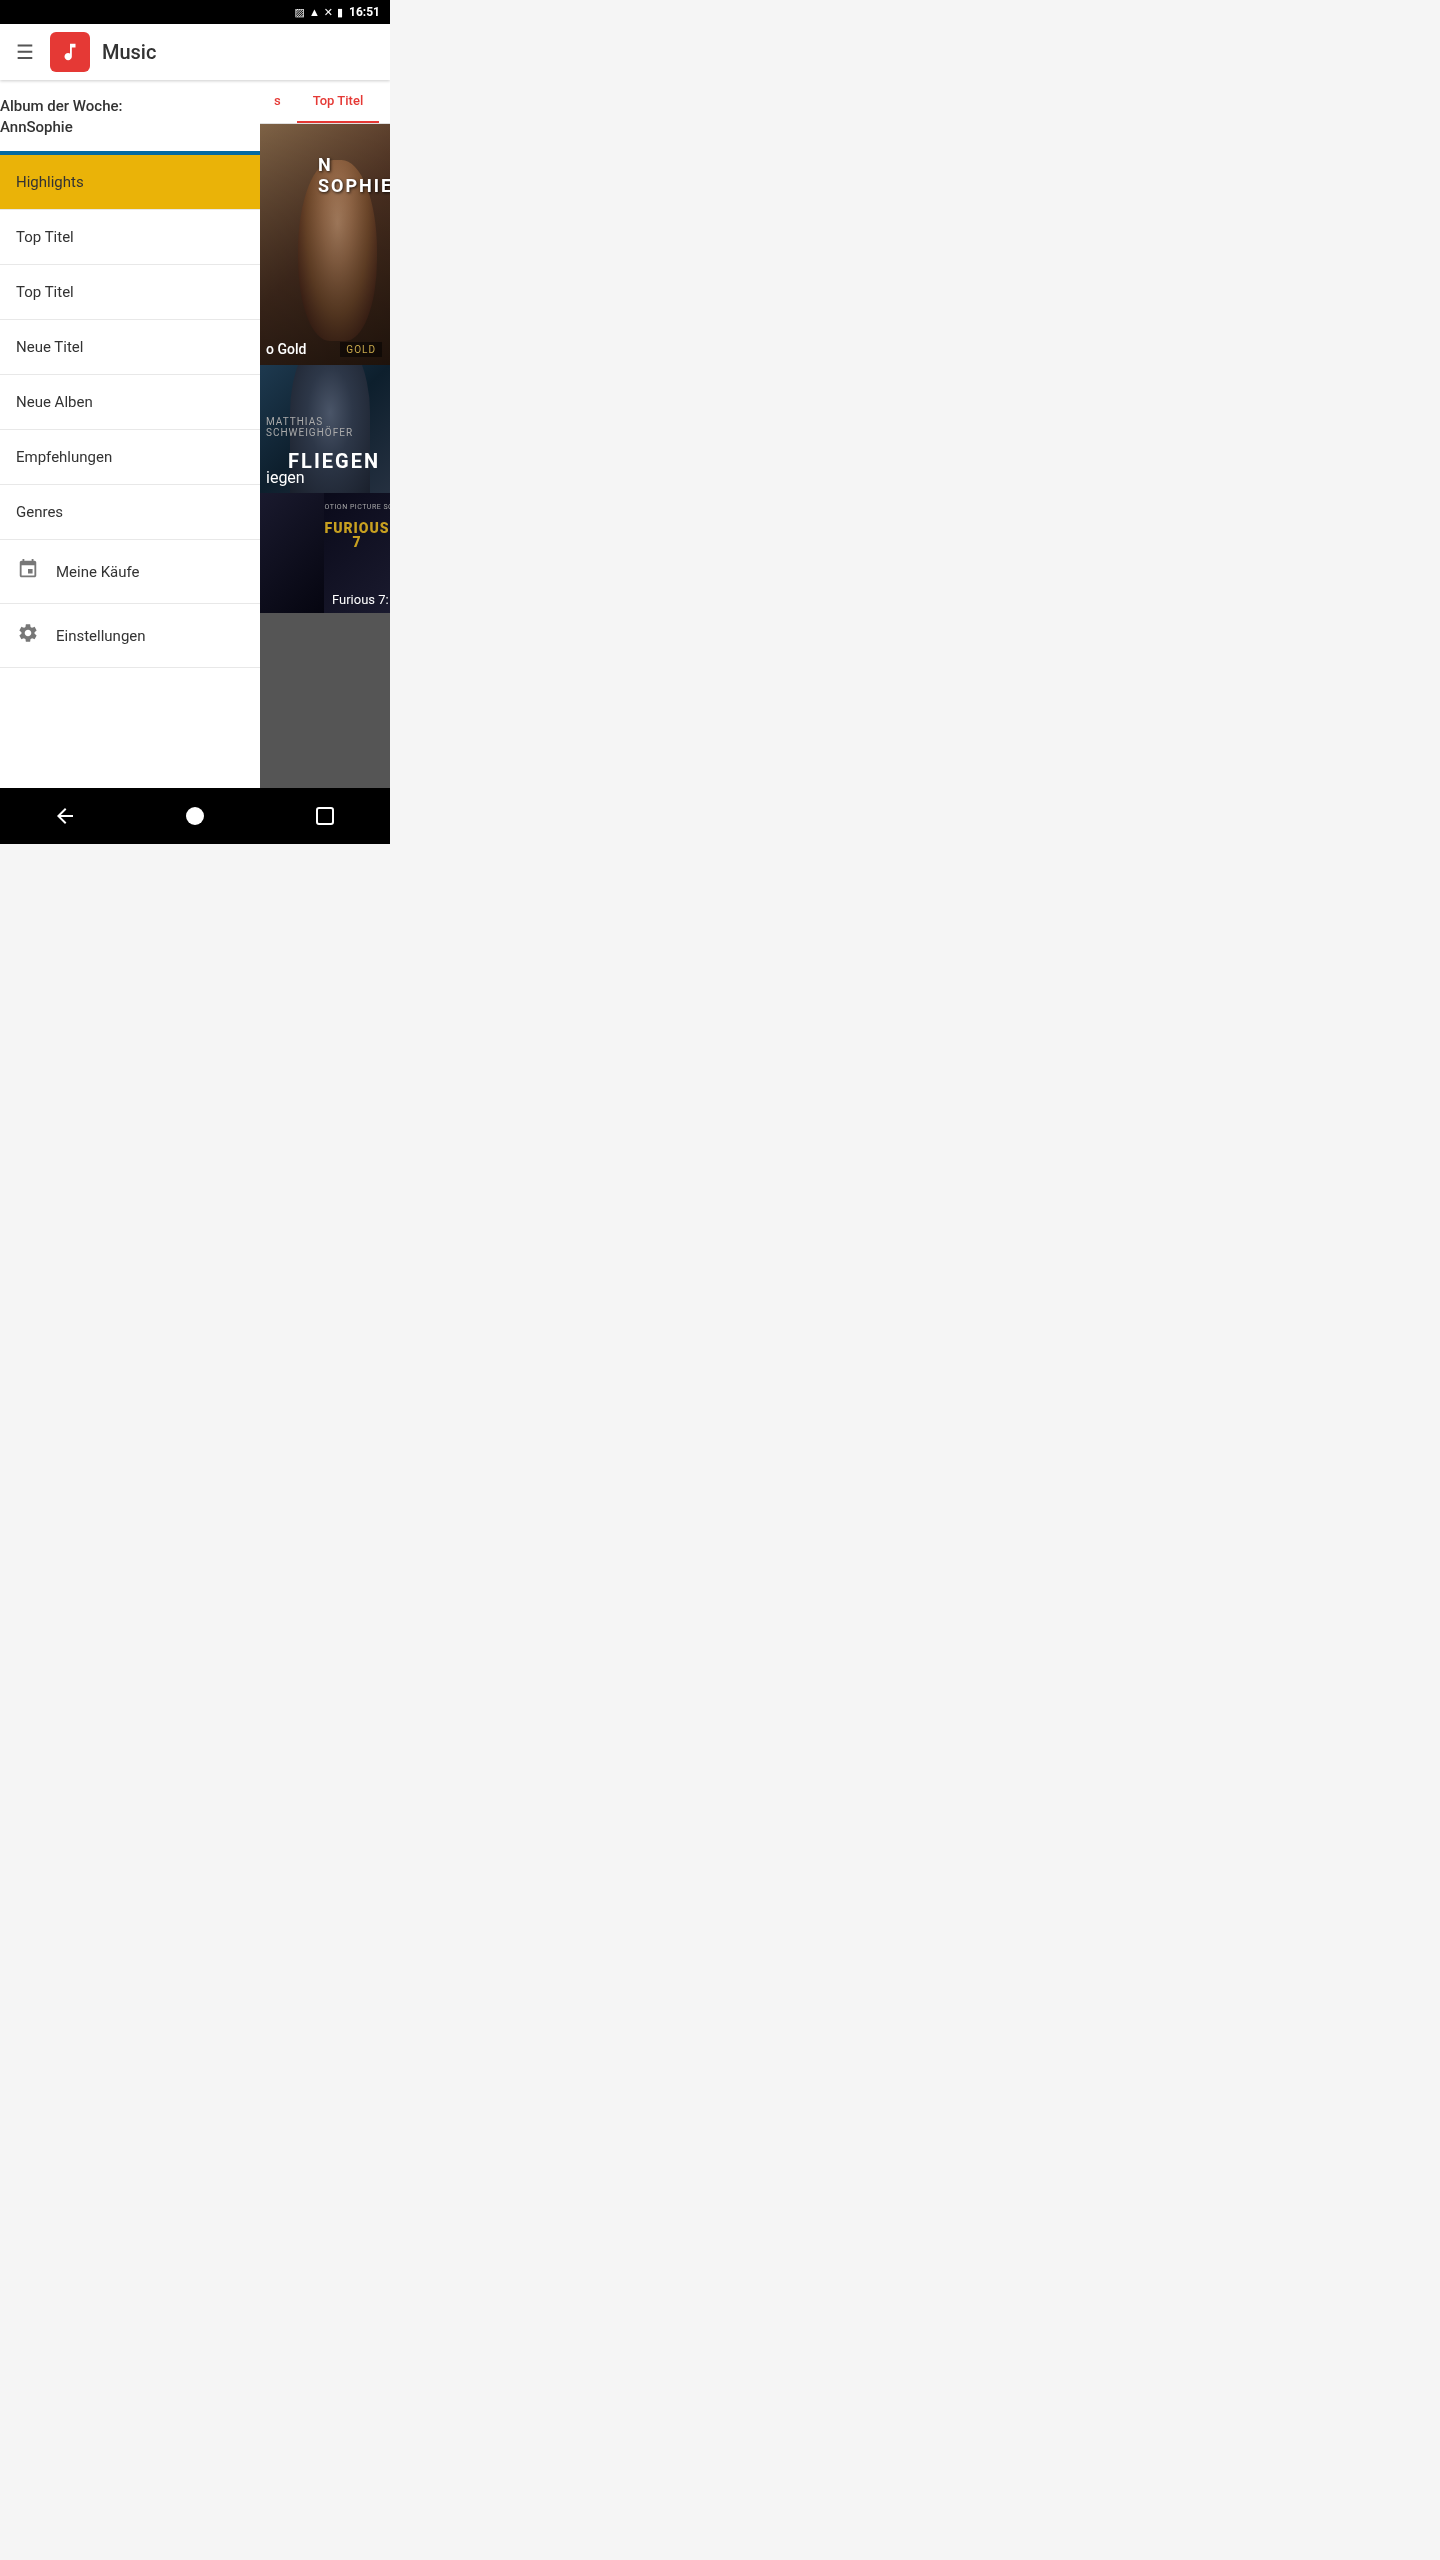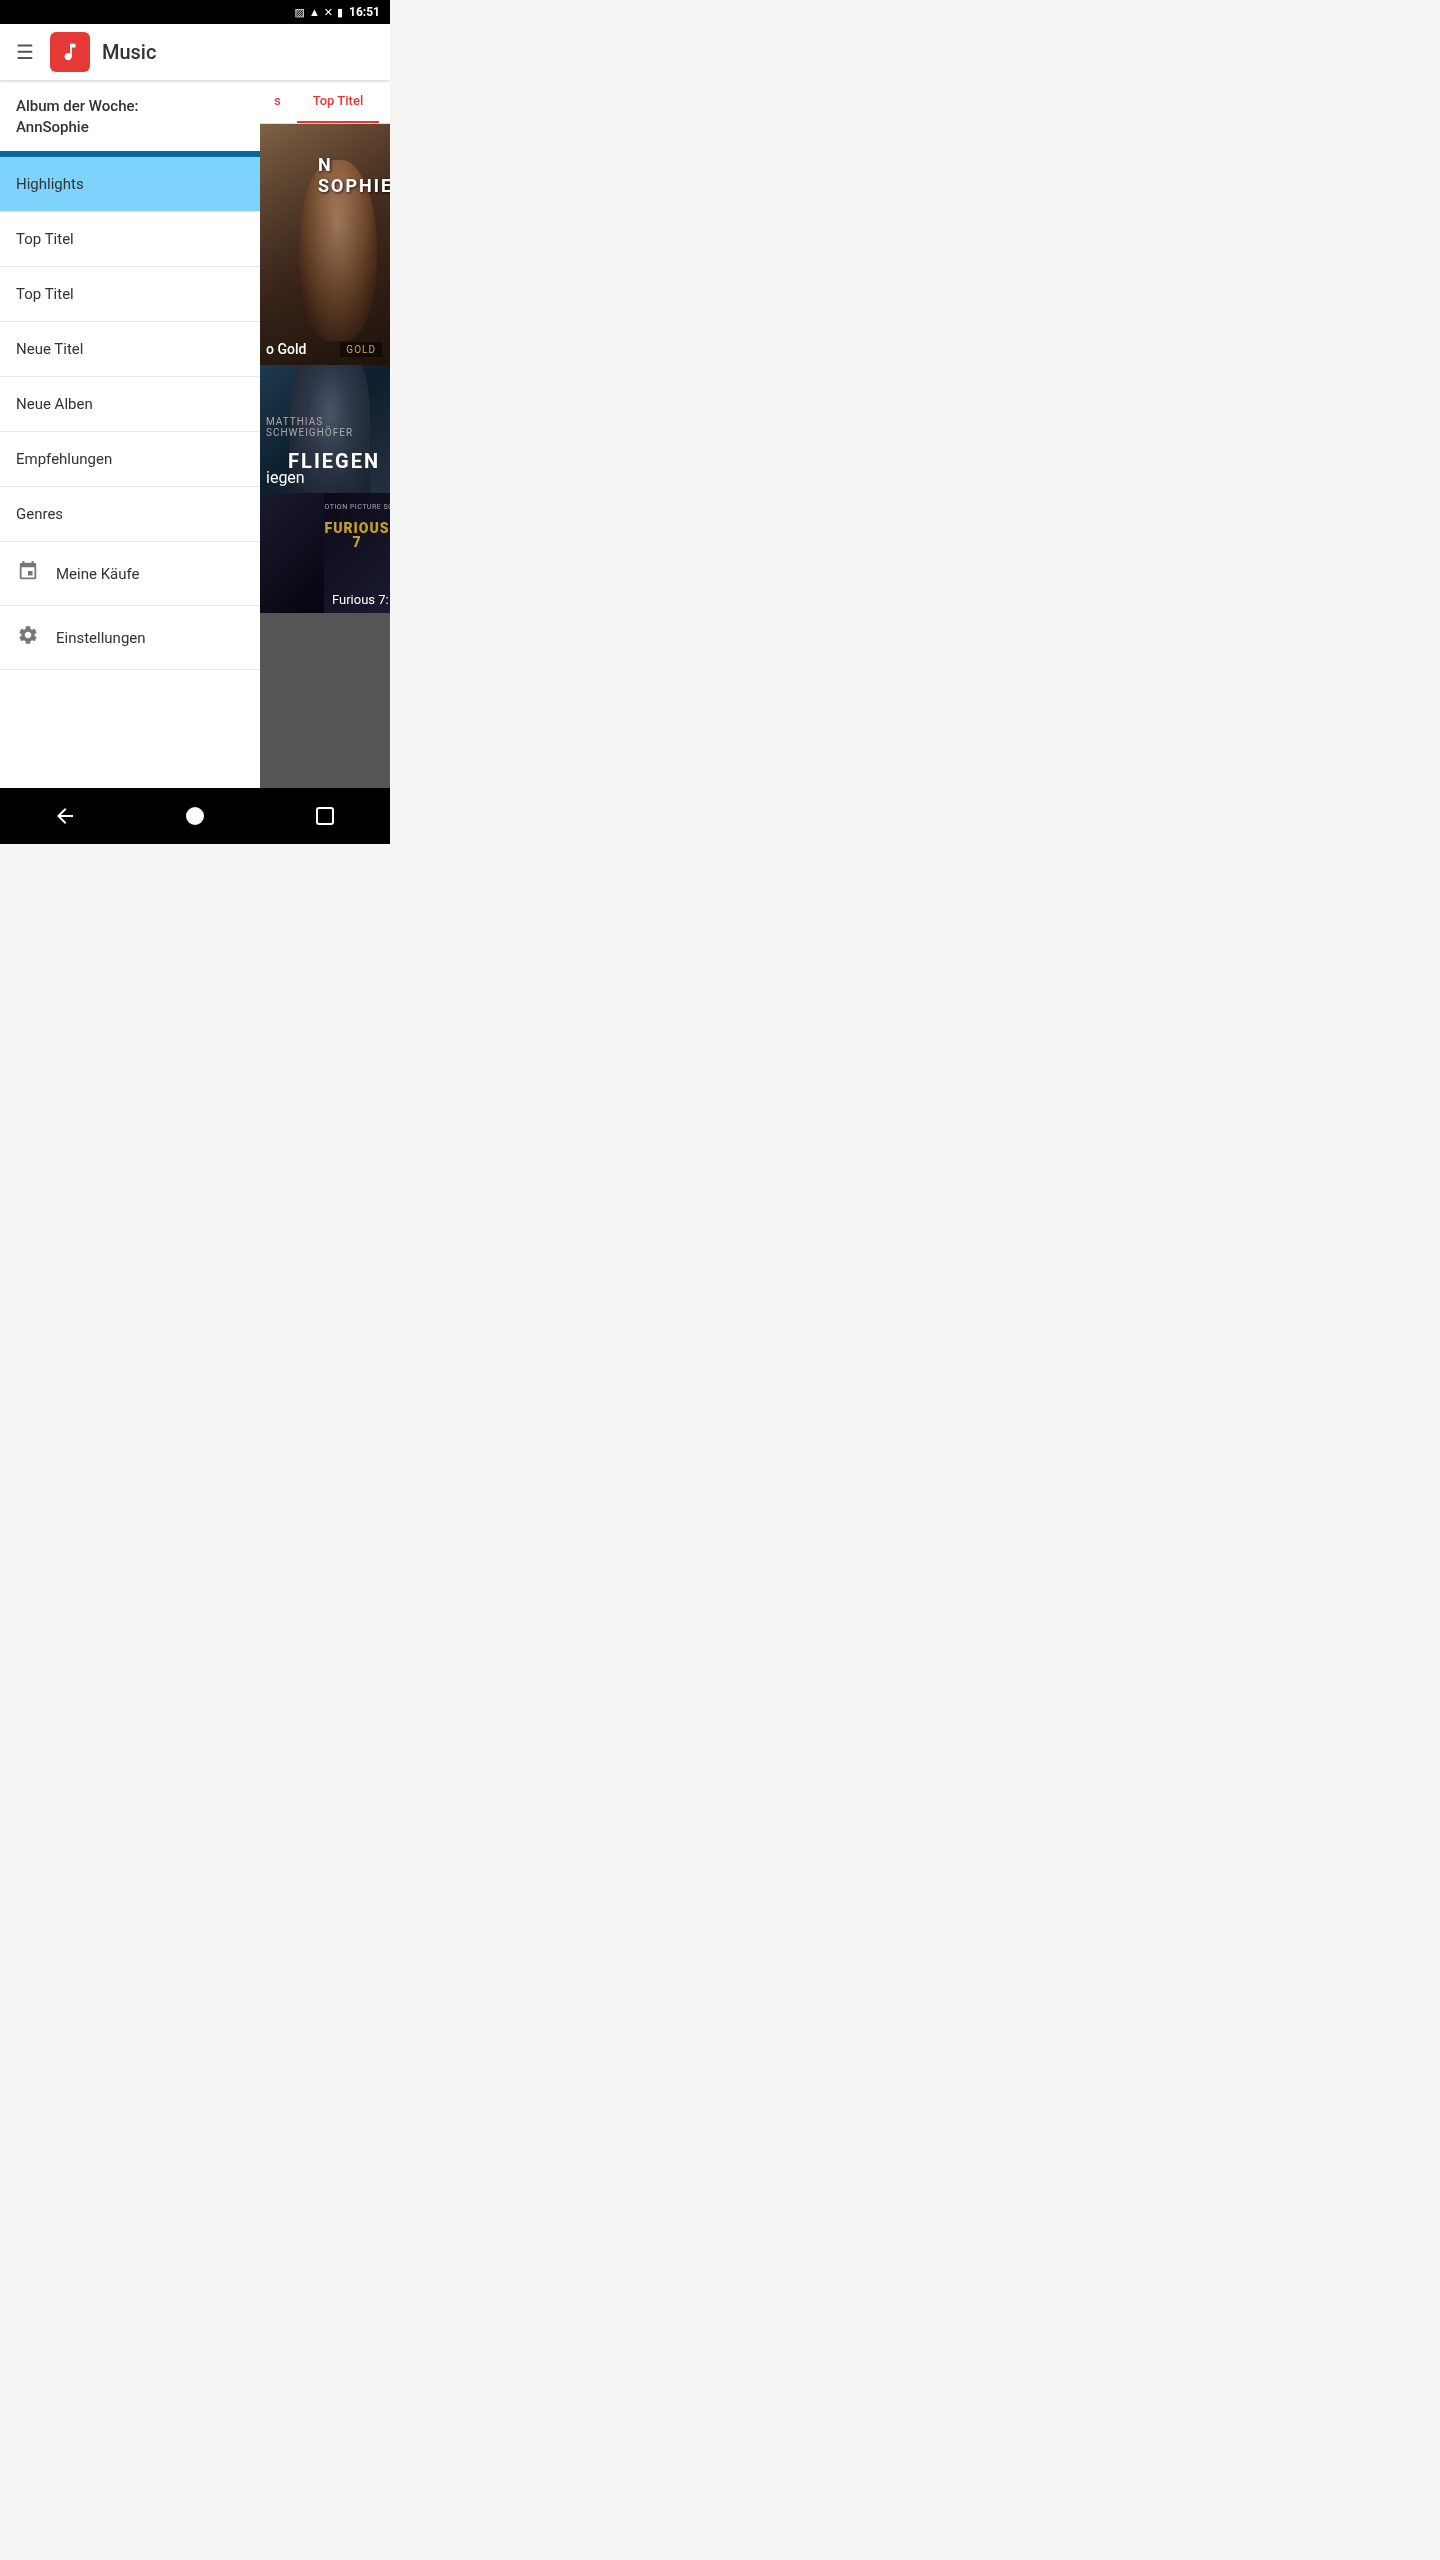--- a/index.html
+++ b/index.html
@@ -95,42 +95,42 @@
       position: absolute;
       left: 0;
       top: 0;
       z-index: 5;
       display: flex;
       flex-direction: column;
       overflow-y: auto;
     }
 
     .drawer-header {
-      padding: 16px 16px 14px 16px;
-      border-bottom: 6px solid #0369a1;
+      padding: 16px 16px 14px 0;
+      border-bottom: 4px solid #0369a1;
     }
 
     .drawer-header-title {
       font-size: 15px;
       font-weight: 500;
       color: #333;
       line-height: 1.3;
     }
 
     .drawer-item {
       display: flex;
       align-items: center;
       padding: 18px 16px;
       border-bottom: 1px solid #e8e8e8;
       cursor: pointer;
       gap: 16px;
     }
 
     .drawer-item.active {
-      background: #7dd3fc;
+      background: #eab308;
     }
 
     .drawer-item-label {
       font-size: 15px;
       color: #333;
     }
 
     .drawer-item-icon {
       color: #777;
       font-size: 20px;

